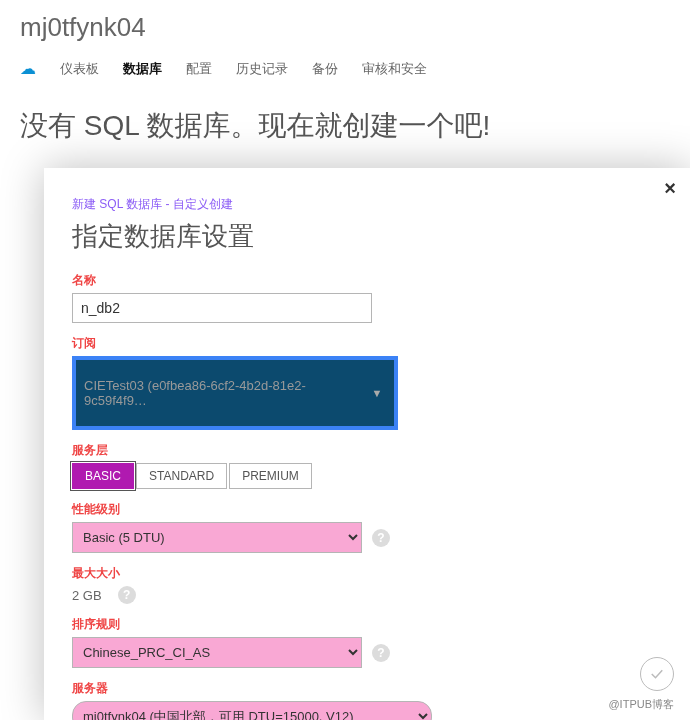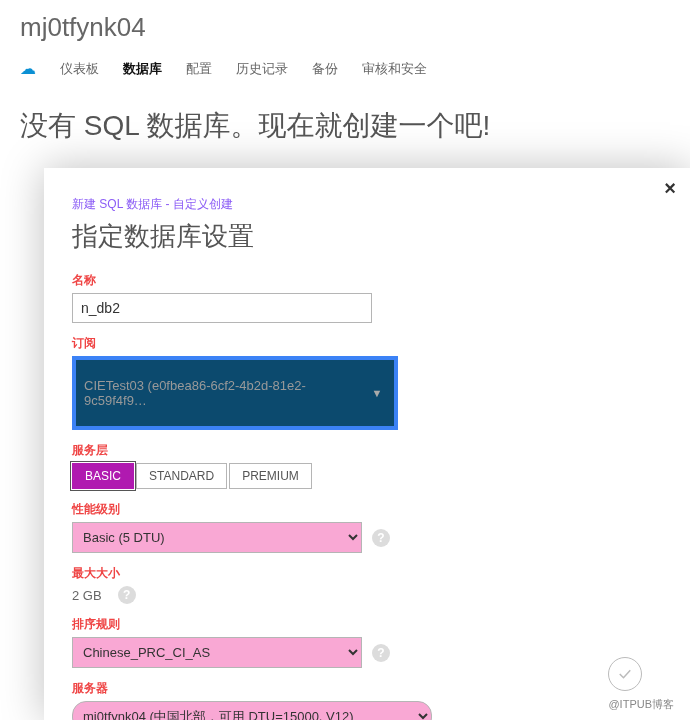--- a/index.html
+++ b/index.html
@@ -166,20 +166,21 @@
 
     .size-val { font-size: 13px; color: #666; }
     .size-row { display: flex; align-items: center; gap: 16px; margin-top: 2px; }
 
     .footer {
       position: absolute;
       right: 16px;
       bottom: 8px;
       display: flex;
       flex-direction: column;
+      align-items: flex-end;
       gap: 6px;
     }
     .ok-circle {
       width: 34px; height: 34px; border: 1.5px solid #bbb; border-radius: 50%;
       display: flex; align-items: center; justify-content: center;
       color: #bbb; font-size: 18px; cursor: pointer;
     }
     .watermark { font-size: 11px; color: #888; }
   </style>
 </head>

